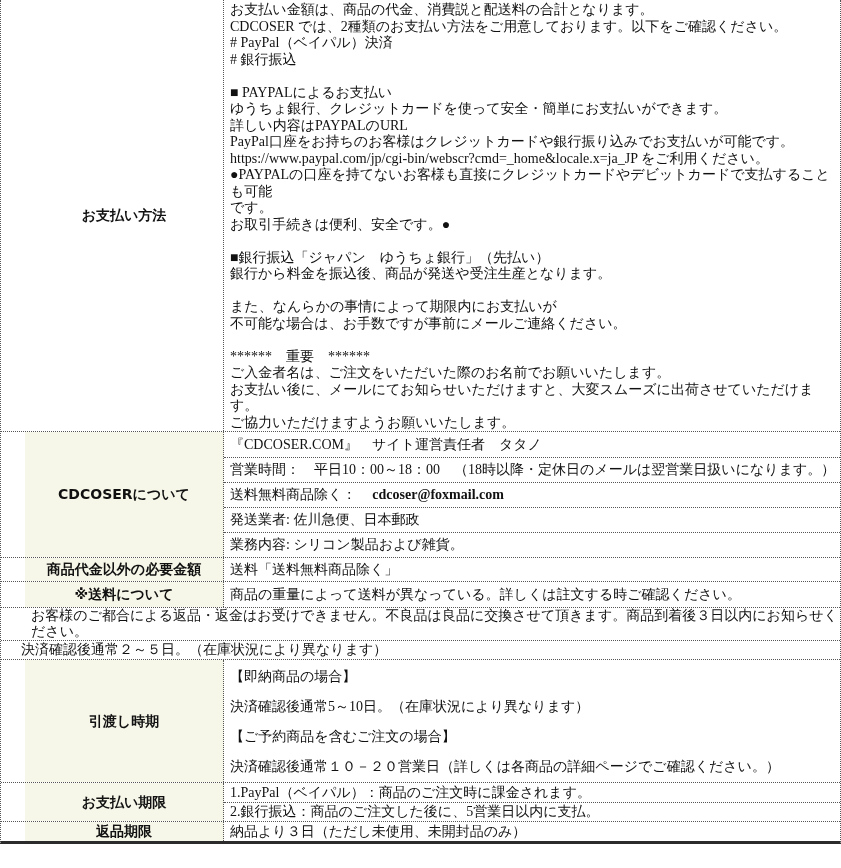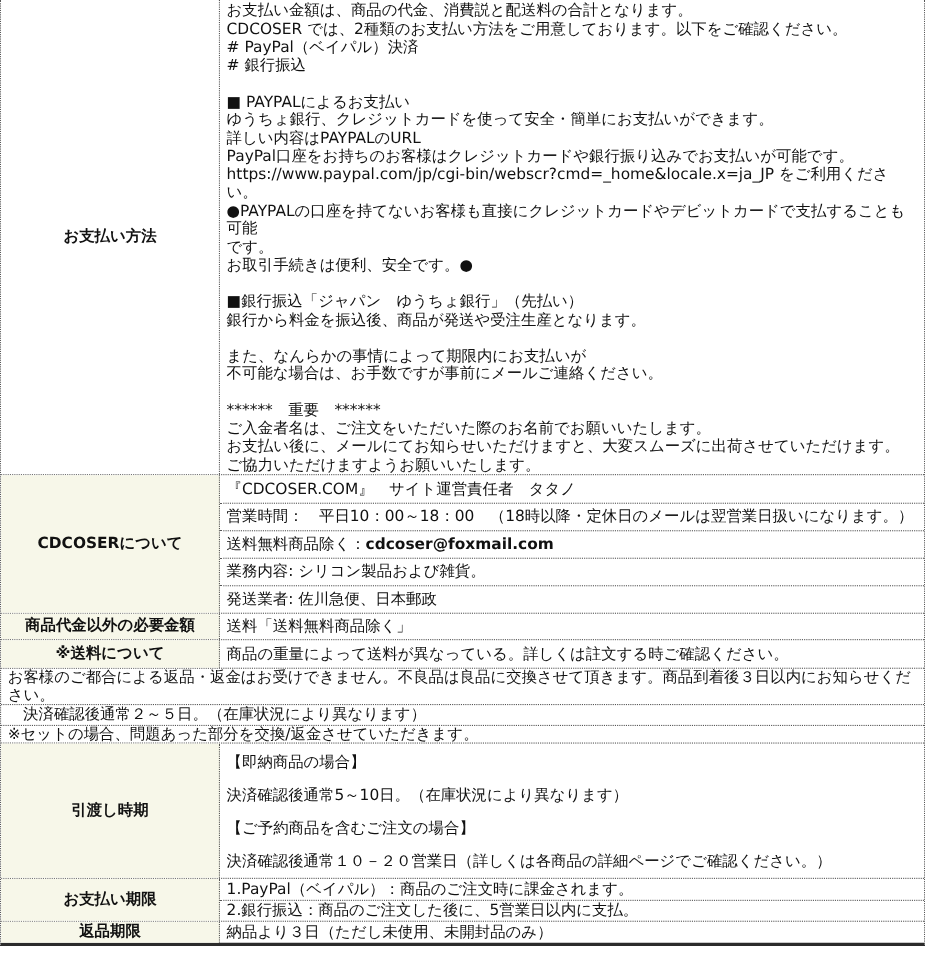--- a/index.html
+++ b/index.html
@@ -23,42 +23,43 @@
     max-width: 199px;
     border-right: 1px dotted #555;
     background: #f7f7e9;
     display: flex;
     align-items: center;
     justify-content: center;
     font-weight: bold;
     text-align: center;
     padding: 2px 4px;
     line-height: 17px;
+    margin-left: 24px;
   }
   .hcell--white { background: #ffffff; }
-  .ccell { flex: 1 1 auto; min-width: 0; }
+  .ccell { flex: 1 1 auto; min-width: 0; font-family: Liberation Serif, serif; }
   .pad { padding: 2px 4px 0 6px; }
   .pline { line-height: 16.5px; min-height: 16.5px; white-space: pre-wrap; }
   .subrow { display: flex; align-items: center; padding: 0 4px 0 6px; white-space: nowrap; overflow: hidden; }
   .subrow + .subrow { border-top: 1px dotted #555; }
   .sub-about { height: 25px; }
   .sub-defmain {
     display: block; line-height: 16px; padding: 0 2px 0 6px;
-    white-space: normal; overflow: visible; min-height: 32px;
+    white-space: normal; overflow: visible; min-height: 32px; margin-left: 24px;
   }
   .sub-def19 { height: 19px; padding-left: 20px; }
   .sub-def16 { height: 16px; }
   .sub-h19 { height: 19px; }
   .trow--h24 { height: 24px; }
   .trow--h26 { height: 26px; }
   .trow--h20 { height: 20px; }
   .csingle { display: flex; align-items: center; padding: 0 16px 0 6px; white-space: nowrap; overflow: hidden; }
   .pad-d { padding: 2px 4px 0 6px; }
   .dline { height: 30px; display: flex; align-items: center; white-space: nowrap; overflow: hidden; }
-  .bold { font-weight: bold; }
+  .bold { font-weight: bold; margin-left: 16px; }
 </style>
 </head>
 <body>
 
 <div class="guide">
 
   <section class="trow">
     <div class="hcell hcell--white">お支払い方法</div>
     <div class="ccell pad">
       <div class="pline">お支払い金額は、商品の代金、消費説と配送料の合計となります。</div>
@@ -90,22 +91,22 @@
 
   <section class="trow">
     <div class="hcell">CDCOSERについて</div>
     <div class="ccell">
       <div class="subrow sub-about">『CDCOSER.COM』　サイト運営責任者　タタノ</div>
       <div class="subrow sub-about">営業時間：　平日10：00～18：00　（18時以降・定休日のメールは翌営業日扱いになります。）</div>
       <div class="subrow sub-about">
           <span>送料無料商品除く：</span>
           <span class="bold">cdcoser@foxmail.com</span>
         </div>
+      <div class="subrow sub-about">発送業者: 佐川急便、日本郵政</div>
       <div class="subrow sub-about">業務内容: シリコン製品および雑貨。</div>
-      <div class="subrow sub-about">発送業者: 佐川急便、日本郵政</div>
     </div>
   </section>
 
   <section class="trow trow--h24">
     <div class="hcell">商品代金以外の必要金額</div>
     <div class="ccell csingle">
         <span>送料「送料無料商品除く」</span>
       </div>
   </section>
 
@@ -113,21 +114,20 @@
     <div class="hcell">※送料について</div>
     <div class="ccell csingle">
         <span>商品の重量によって送料が異なっている。詳しくは註文する時ご確認ください。</span>
       </div>
   </section>
 
   <section class="trow">
     <div class="ccell">
       <div class="subrow sub-defmain">お客様のご都合による返品・返金はお受けできません。不良品は良品に交換させて頂きます。商品到着後３日以内にお知らせください。</div>
       <div class="subrow sub-def19">決済確認後通常２～５日。（在庫状況により異なります）</div>
-      <div class="subrow sub-def16">※セットの場合、問題あった部分を交換/返金させていただきます。</div>
     </div>
   </section>
 
   <section class="trow">
     <div class="hcell">引渡し時期</div>
     <div class="ccell pad-d">
       <div class="dline">【即納商品の場合】</div>
       <div class="dline">決済確認後通常5～10日。（在庫状況により異なります）</div>
       <div class="dline">【ご予約商品を含むご注文の場合】</div>
       <div class="dline">決済確認後通常１０－２０営業日（詳しくは各商品の詳細ページでご確認ください。）</div>

